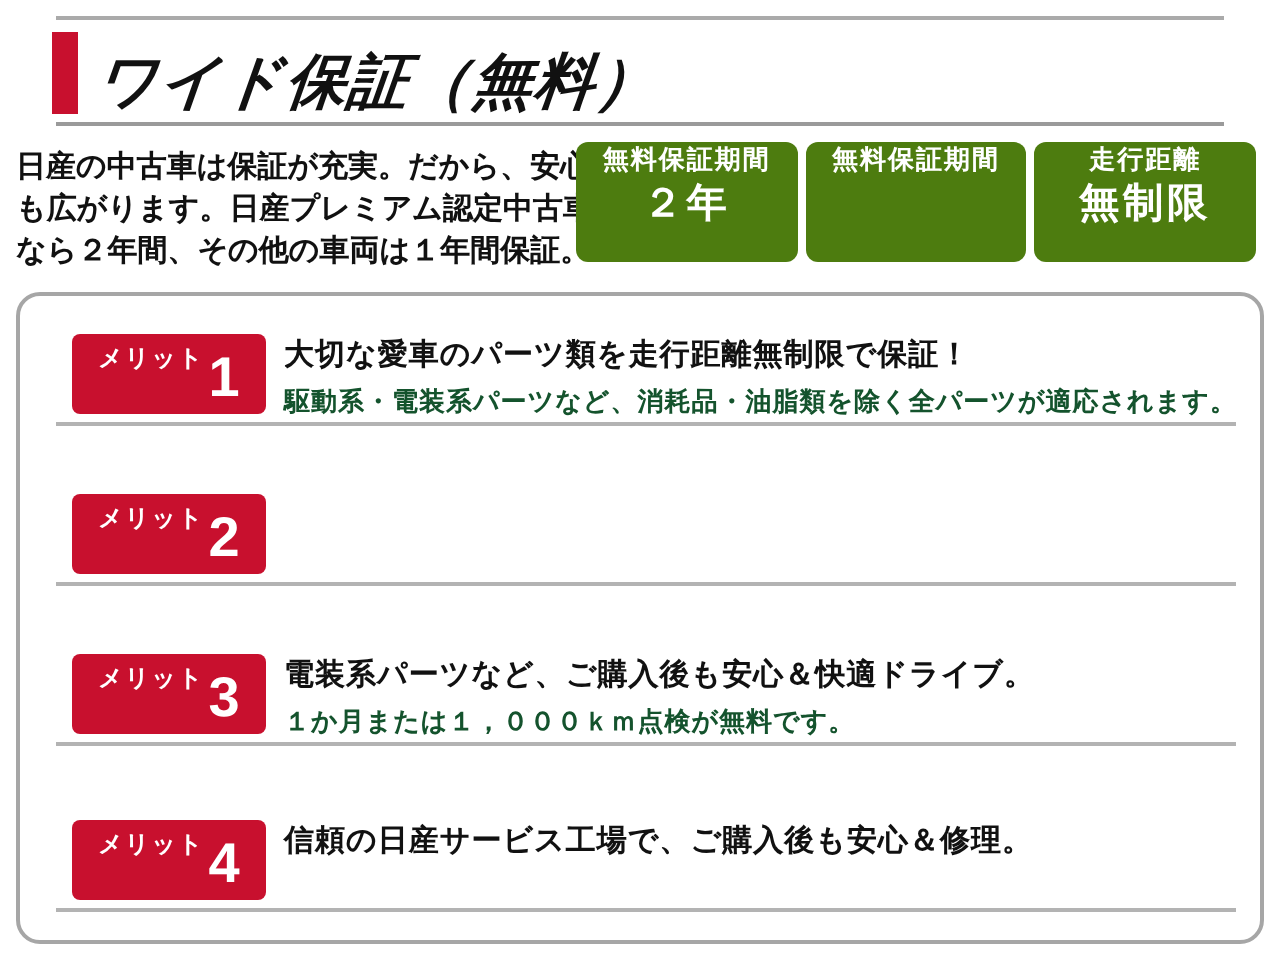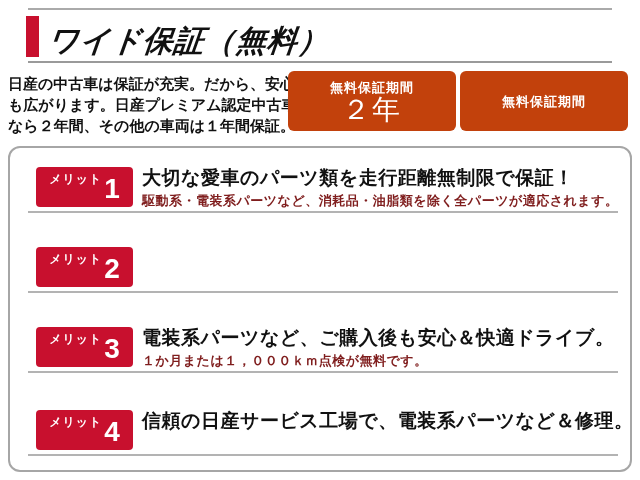--- a/index.html
+++ b/index.html
@@ -12,43 +12,43 @@
   .rule-title { position:absolute; left:28px; right:28px; top:61px; height:2px; background:#9a9a9a; }
   .title-bar { position:absolute; left:26px; top:16px; width:13px; height:41px; background:#c8102e; }
   .page-title { position:absolute; left:48px; top:21px; font-size:30px; font-weight:bold;
     font-style:italic; transform:skewX(-6deg); color:#111; letter-spacing:1px; white-space:nowrap; }
 
   
   .intro { position:absolute; left:8px; top:73px; width:284px; font-size:15px; font-weight:bold;
     color:#111; line-height:21px; white-space:nowrap; }
   .badges { position:absolute; left:288px; top:71px; width:340px; height:60px;
     display:flex; gap:4px; }
-  .badge { flex:1 1 0; background:#c2410c; border-radius:6px; color:#fff;
-    display:flex; flex-direction:column; align-items:center; justify-content:center; }
+  .badge { flex:1 1 0; background:#4d7c0f; border-radius:6px; color:#fff;
+    display:flex; flex-direction:column; align-items:center; }
   .badge-label { font-size:13px; font-weight:bold; letter-spacing:1px; line-height:17px; }
-  .badge-value { font-size:28px; font-weight:normal; letter-spacing:2px; line-height:28px; }
+  .badge-value { font-size:20px; font-weight:bold; letter-spacing:2px; line-height:28px; }
 
   
   .panel { position:absolute; left:8px; top:146px; width:624px; height:326px;
     border:2px solid #a6a6a6; border-radius:12px; background:#fff; }
   .merit-row { position:absolute; left:18px; right:12px; height:47px;
     border-bottom:2px solid #b3b3b3; }
   .merit-row.r1 { top:18px; }
   .merit-row.r2 { top:98px; }
   .merit-row.r3 { top:178px; }
   .merit-row.r4 { top:261px; }
   .merit-label { position:absolute; left:8px; top:1px; width:97px; height:40px;
     background:#c8102e; border-radius:4px; color:#fff; display:flex;
     align-items:flex-end; justify-content:center; }
   .merit-tag { font-size:12px; font-weight:bold; letter-spacing:1px; padding-bottom:19px; }
   .merit-num { font-size:28px; font-weight:bold; line-height:1; padding-bottom:4px; padding-left:2px; }
   .merit-body { position:absolute; left:114px; top:0; right:0; }
-  .merit-heading { font-size:19px; font-weight:bold; color:#111; white-space:nowrap;
+  .merit-heading { font-size:15px; font-weight:bold; color:#111; white-space:nowrap;
     letter-spacing:0.5px; line-height:23px; }
-  .merit-detail { font-size:13px; font-weight:bold; color:#7f1d1d; white-space:nowrap;
+  .merit-detail { font-size:13px; font-weight:bold; color:#14532d; white-space:nowrap;
     margin-top:3px; letter-spacing:0.5px; }
 </style>
 </head>
 <body>
 
 <div class="page">
 
   <div class="rule-top"></div>
   <div class="title-bar"></div>
   <h1 class="page-title">ワイド保証（無料）</h1>
@@ -60,20 +60,24 @@
     <span style="display:block">なら２年間、その他の車両は１年間保証。</span>
   </div>
 
   <div class="badges">
     <div class="badge">
       <div class="badge-label">無料保証期間</div>
       <div class="badge-value">２年</div>
     </div>
     <div class="badge">
       <div class="badge-label">無料保証期間</div>
+    </div>
+    <div class="badge">
+      <div class="badge-label">走行距離</div>
+      <div class="badge-value">無制限</div>
     </div>
   </div>
 
   <div class="panel">
 
     <div class="merit-row r1">
       <div class="merit-label">
         <span class="merit-tag">メリット</span>
         <span class="merit-num">1</span>
       </div>
@@ -100,18 +104,18 @@
         <div class="merit-detail">１か月または１，０００ｋｍ点検が無料です。</div>
       </div>
     </div>
 
     <div class="merit-row r4">
       <div class="merit-label">
         <span class="merit-tag">メリット</span>
         <span class="merit-num">4</span>
       </div>
       <div class="merit-body">
-        <div class="merit-heading">信頼の日産サービス工場で、電装系パーツなど＆修理。</div>
+        <div class="merit-heading">信頼の日産サービス工場で、ご購入後も安心＆修理。</div>
       </div>
     </div>
 
   </div>
 </div>
 
 </body></html>

